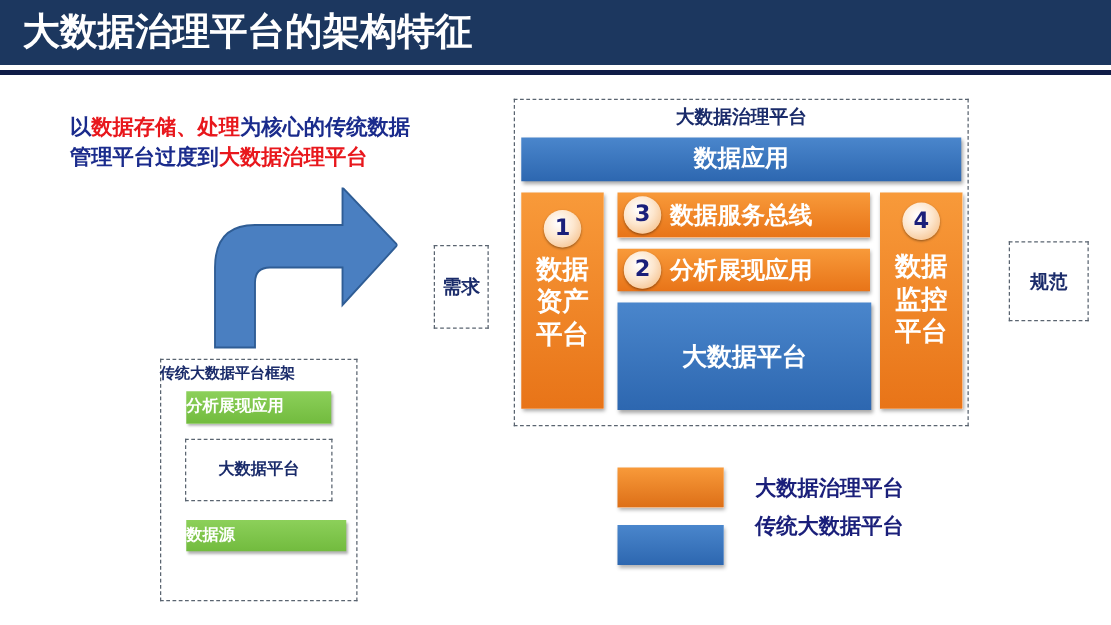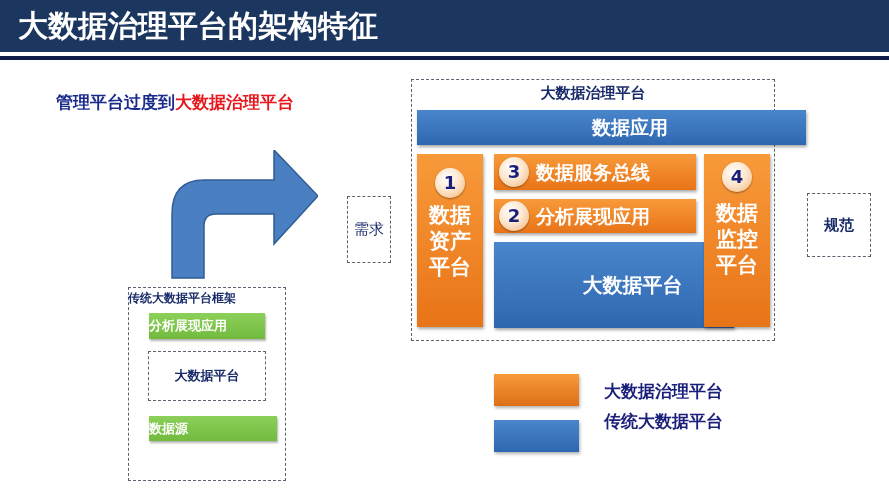--- a/index.html
+++ b/index.html
@@ -25,21 +25,21 @@
   .intro { left:56px; top:90px; font-weight:bold; font-size:17px; line-height:24px; color:#1a2b8c; }
   .intro .red { color:#e8171c; }
 
   
   .dashed { border:1.5px dashed #5a6470; box-sizing:border-box; }
 
   
   .gov-outer { left:411px; top:79px; width:364px; height:262px; }
   .gov-title { left:411px; top:84px; width:364px; text-align:center; font-weight:bold; font-size:15px; color:#1a2b6a; }
 
-  .blue-grad { background:linear-gradient(#4a86cc, #2d67b0); box-shadow:1px 2px 3px rgba(0,0,0,0.35);padding-left:37px; }
+  .blue-grad { background:linear-gradient(#4a86cc, #2d67b0); box-shadow:1px 2px 3px rgba(0,0,0,0.35); }
   .orange-grad { background:linear-gradient(#f89a3a, #e87418); box-shadow:1px 2px 3px rgba(0,0,0,0.35); }
 
   .data-app { left:417px; top:110px; width:352px; height:35px; color:#fff; font-weight:bold; font-size:19px; text-align:center; line-height:35px; }
 
   .side-col { width:66px; height:173px; color:#fff; font-weight:bold; font-size:21px; text-align:center; }
   .side-col .txt { position:absolute; left:0; width:100%; top:48px; line-height:26px; }
   .left-col { left:417px; top:154px; }
   .right-col { left:704px; top:154px; }
 
   .num-circle {
@@ -52,21 +52,21 @@
   .bar { left:494px; width:202px; height:36px; color:#fff; font-weight:bold; font-size:19px; }
   .bar .label { position:absolute; left:42px; top:0; line-height:36px; }
   .bar .num-circle { left:5px; top:3px; }
   .bar3 { left:494px; top:154px; }
   .bar2 { left:494px; top:199px; height:34px; }
   .bar2 .label { line-height:34px; }
   .bar2 .num-circle { top:2px; }
 
   .bigdata { left:494px; top:242px; width:203px; height:86px; color:#fff; font-weight:bold; font-size:20px; text-align:center; line-height:86px; }
 
-  .need { left:347px; top:196px; width:44px; height:67px; color:#1a2b6a; font-weight:normal; font-size:15px; text-align:center; line-height:64px; }
+  .need { left:347px; top:196px; width:44px; height:67px; color:#1a2b6a; font-weight:bold; font-size:15px; text-align:center; line-height:64px; }
   .norm { left:807px; top:193px; width:64px; height:64px; color:#1a2b6a; font-weight:bold; font-size:15px; text-align:center; line-height:62px; }
 
   
   .trad-outer { left:128px; top:287px; width:158px; height:194px; }
   .trad-title { left:128px; top:290px; width:158px; text-align:left; font-weight:bold; font-size:12px; color:#1a2b6a; }
   .green { background:linear-gradient(#8cd05a, #72bb3e); box-shadow:1px 2px 2px rgba(0,0,0,0.3); color:#fff; font-weight:bold; font-size:13px; text-align:left; }
   .trad-app { left:149px; top:313px; width:116px; height:26px; line-height:26px; }
   .trad-bigdata { left:148px; top:351px; width:118px; height:50px; line-height:48px; color:#1a2b6a; font-weight:bold; font-size:13px; text-align:center; }
   .trad-source { left:149px; top:416px; width:128px; height:25px; line-height:25px; }
 
@@ -83,20 +83,21 @@
 </style>
 </head>
 <body>
 
 <div class="abs header"></div>
 <div class="abs header-title">大数据治理平台的架构特征</div>
 <div class="abs rule-white"></div>
 <div class="abs rule-dark"></div>
 
 <div class="abs intro">
+  <div><span>以</span><span class="red">数据存储、处理</span><span>为核心的传统数据</span></div>
   <div><span>管理平台过度到</span><span class="red">大数据治理平台</span></div>
 </div>
 
 <svg class="abs arrow" viewBox="0 0 150 130">
   <path d="M4,128 L4,64 Q4,30 36,30 L106,30 L106,0 L150,46 L106,94 L106,64 L48,64 Q36,64 36,76 L36,128 Z" fill="#4a7fc1" stroke="#2f5d95" stroke-width="1.5"></path>
 </svg>
 
 <div class="abs dashed trad-outer"></div>
 <div class="abs trad-title">传统大数据平台框架</div>
 <div class="abs green trad-app">分析展现应用</div>

